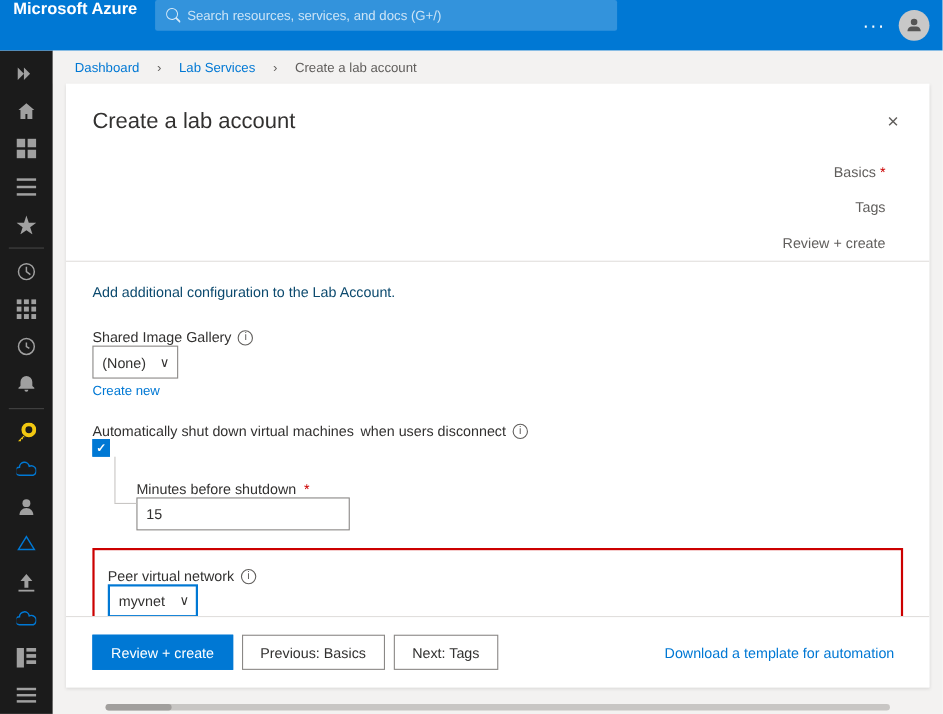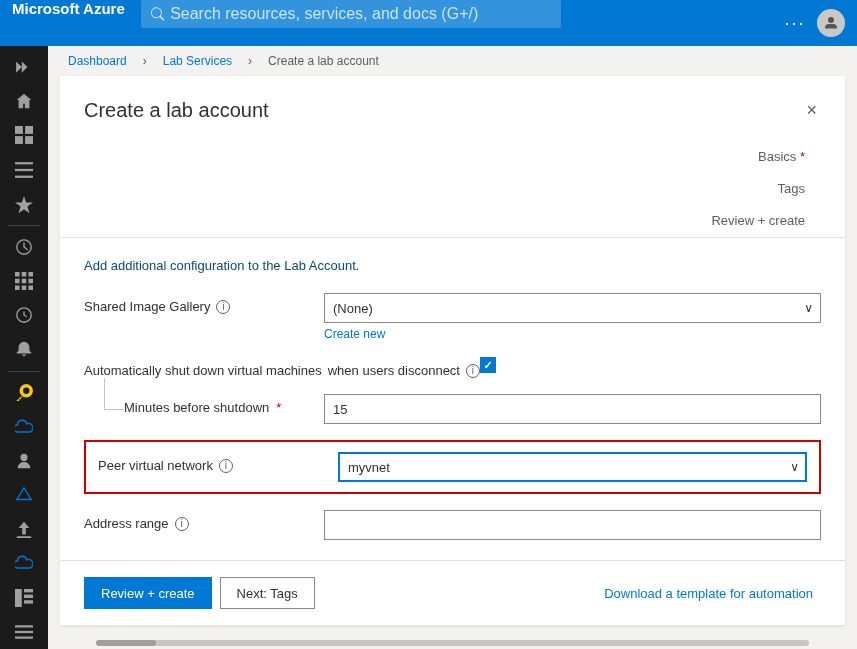--- a/index.html
+++ b/index.html
@@ -2,21 +2,21 @@
 <html><head>
   <meta charset="utf-8">
   <style>
     * { box-sizing: border-box; margin: 0; padding: 0; }
     body { font-family: 'Segoe UI', Arial, sans-serif; font-size: 13px; background: #f3f2f1; display: flex; flex-direction: column; height: 649px; width: 857px; overflow: hidden; }
 
     
     .top-bar { background: #0078d4; display: flex; height: 46px; padding: 0 12px; flex-shrink: 0; }
     .top-bar-logo { color: white; font-size: 15px; font-weight: 600; white-space: nowrap; margin-right: 16px; }
     .top-bar-search { flex: 1; max-width: 420px; background: rgba(255,255,255,0.2); border: none; border-radius: 2px; height: 28px; display: flex; align-items: center; padding: 0 10px; color: rgba(255,255,255,0.85); font-size: 12px; }
-    .top-bar-search input { background: transparent; border: none; outline: none; color: rgba(255,255,255,0.9); font-size: 16px; width: 100%; }
+    .top-bar-search input { background: transparent; border: none; outline: none; color: rgba(255,255,255,0.9); font-size: 12px; width: 100%; }
     .top-bar-search input::placeholder { color: rgba(255,255,255,0.75); }
     .search-icon-svg { margin-right: 6px; opacity: 0.8; }
     .top-bar-right { margin-left: auto; display: flex; align-items: center; gap: 12px; }
     .top-bar-dots { color: white; font-size: 18px; cursor: pointer; letter-spacing: 1px; }
     .avatar-circle { width: 28px; height: 28px; background: #c8c8c8; border-radius: 50%; display: flex; align-items: center; justify-content: center; }
 
     
     .main-layout { display: flex; flex: 1; overflow: hidden; }
 
     
@@ -41,21 +41,21 @@
 
     
     .tabs { display: flex; align-items: flex-end; padding: 0 24px; border-bottom: 1px solid #e1dfdd; margin-top: 16px; gap: 0; flex-direction: column; }
     .tab { padding: 8px 16px; font-size: 13px; cursor: pointer; color: #605e5c; border-bottom: 2px solid transparent; margin-bottom: -1px; white-space: nowrap; }
     .tab.active { color: #0078d4; border-bottom: 2px solid #0078d4; font-weight: 600; }
 
     
     .form-content { flex: 1; overflow-y: auto; padding: 20px 24px; }
     .form-description { font-size: 13px; color: #0c4a6e; margin-bottom: 20px; }
 
-    .form-row { display: flex; align-items: flex-start; margin-bottom: 16px; }
+    .form-row { display: flex; align-items: flex-start; margin-bottom: 16px; flex-direction: column; }
     .form-label { min-width: 240px; font-size: 13px; color: #323130; padding-top: 6px; display: flex; align-items: center; gap: 6px; }
     .form-label .info-icon { width: 14px; height: 14px; border: 1px solid #605e5c; border-radius: 50%; display: inline-flex; align-items: center; justify-content: center; font-size: 10px; color: #605e5c; cursor: help; flex-shrink: 0; }
     .form-control { flex: 1; }
 
     .select-wrapper { position: relative; }
     .select-wrapper select { width: 100%; height: 30px; border: 1px solid #8a8886; padding: 0 28px 0 8px; font-size: 13px; color: #323130; appearance: none; background: white; cursor: pointer; outline: none; }
     .select-chevron { position: absolute; right: 8px; top: 50%; transform: translateY(-50%); pointer-events: none; color: #323130; font-size: 12px; }
     .create-new-link { color: #0078d4; font-size: 12px; text-decoration: none; cursor: pointer; display: block; margin-top: 4px; }
 
     .checkbox-row { display: flex; align-items: flex-start; }
@@ -315,20 +315,21 @@
             <span class="info-icon">i</span>
           </div>
           <div class="form-control">
             <input type="text" class="text-input" value="" style="">
           </div>
         </div>
       </div>
 
       <div class="panel-footer">
         <button class="btn-primary">Review + create</button>
+        <button class="btn-secondary">Previous: Basics</button>
         <button class="btn-secondary">Next: Tags</button>
         <button class="btn-link">Download a template for automation</button>
       </div>
     </div>
 
     <div class="scroll-bar-container">
       <div class="scroll-track">
         <div class="scroll-thumb"></div>
       </div>
     </div>

